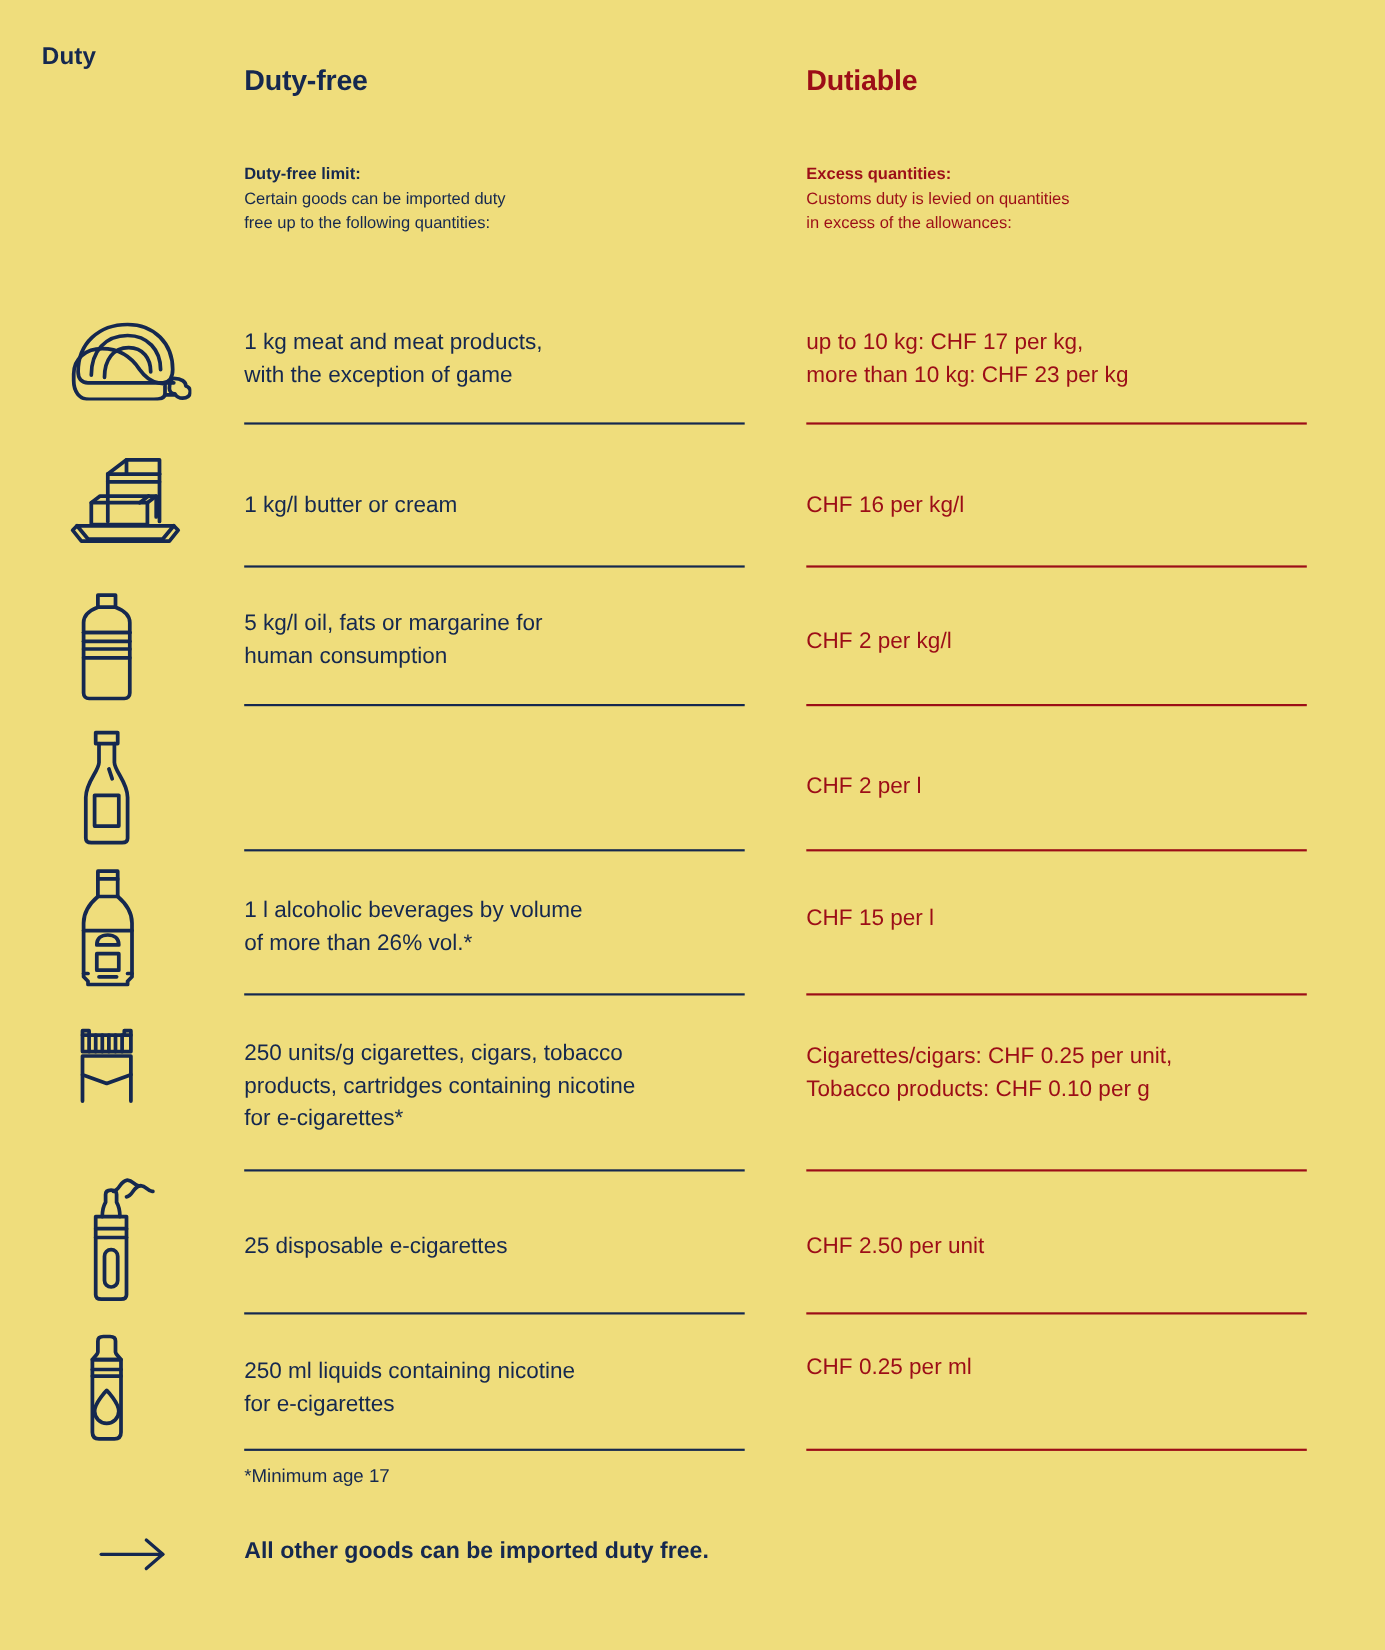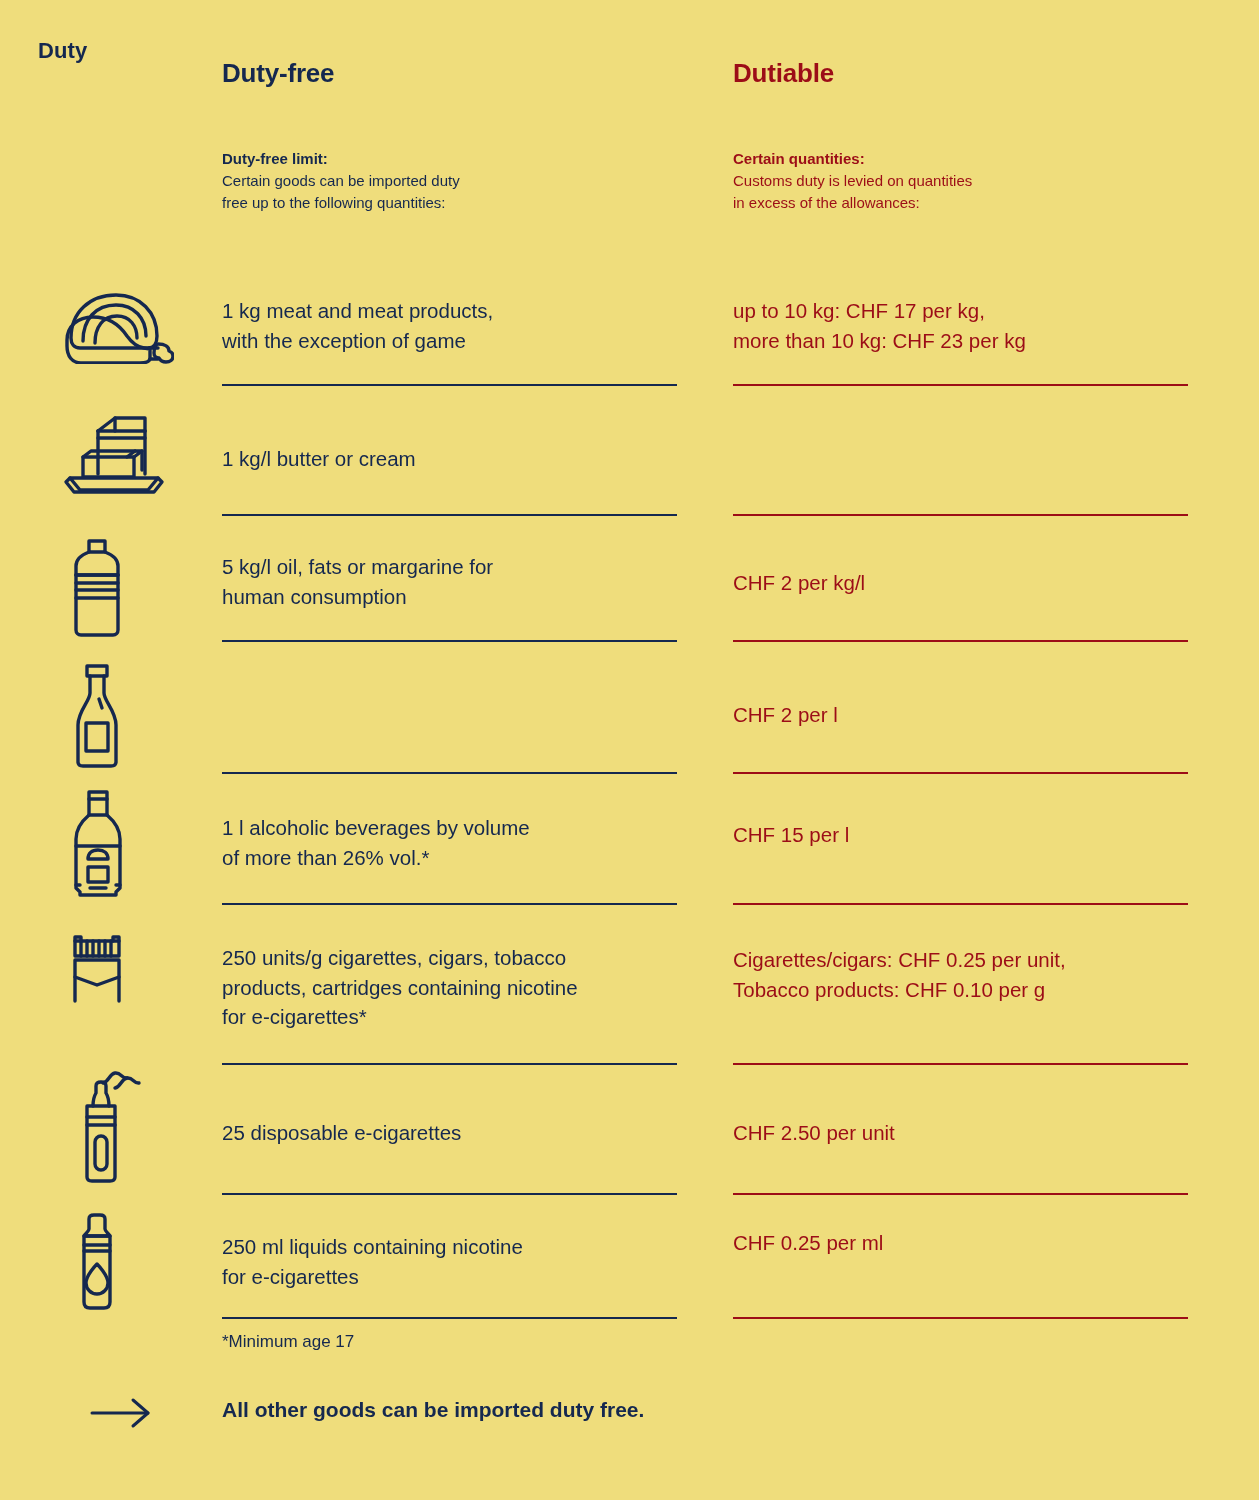--- a/index.html
+++ b/index.html
@@ -77,21 +77,21 @@
   <div class="col-head left">Duty-free</div>
   <div class="col-head right">Dutiable</div>
 
   <div class="col-intro left">
     <b>Duty-free limit:</b><br>
     <span>Certain goods can be imported duty</span><br>
     <span>free up to the following quantities:</span>
   </div>
 
   <div class="col-intro right">
-    <b>Certain quantities:</b><br>
+    <b>Excess quantities:</b><br>
     <span>Customs duty is levied on quantities</span><br>
     <span>in excess of the allowances:</span>
   </div>
 
   <div class="icon-cell" style="top:286px">
     <svg width="112" height="78" viewBox="0 0 112 78">
       <g fill="none" stroke="#15284f" stroke-width="3.4" stroke-linecap="round" stroke-linejoin="round">
         <path d="M9 52 C9 26 28 9 54 9 C78 9 95 26 95 50 C95 57 92 62 86 62 L18 62 C12 62 9 58 9 52Z"></path>
         <path d="M21 55 C21 33 34 19 54 19 C72 19 84 32 84 50"></path>
         <path d="M33 57 C33 41 41 30 55 30 C68 30 75 40 75 52"></path>
@@ -127,20 +127,23 @@
         <path d="M80 39 L80 58"></path>
         <path d="M65 45 L73 39"></path>
         <path d="M8 66 L96 66 L86 78 L18 78 Z"></path>
         <path d="M8 66 L4 70 L12 80 L92 80 L100 70 L96 66"></path>
       </g>
     </svg>
   </div>
   <div class="txt-left" style="top:444px">
     <span>1 kg/l butter or cream</span>
   </div>
+  <div class="txt-right" style="top:444px">
+    <b>CHF 16 per kg/l</b>
+  </div>
   <hr class="rule left" style="top:514px">
   <hr class="rule right" style="top:514px">
 
   <div class="icon-cell" style="top:536px">
     <svg width="70" height="102" viewBox="0 0 70 102">
       <g fill="none" stroke="#15284f" stroke-width="3.4" stroke-linecap="round" stroke-linejoin="round">
         <path d="M27 5 L43 5 L43 16 L27 16 Z"></path>
         <path d="M27 16 C19 19 14 24 14 30 L14 39 L56 39 L56 30 C56 24 51 19 43 16"></path>
         <path d="M14 39 L56 39"></path>
         <path d="M14 47 L56 47"></path>

